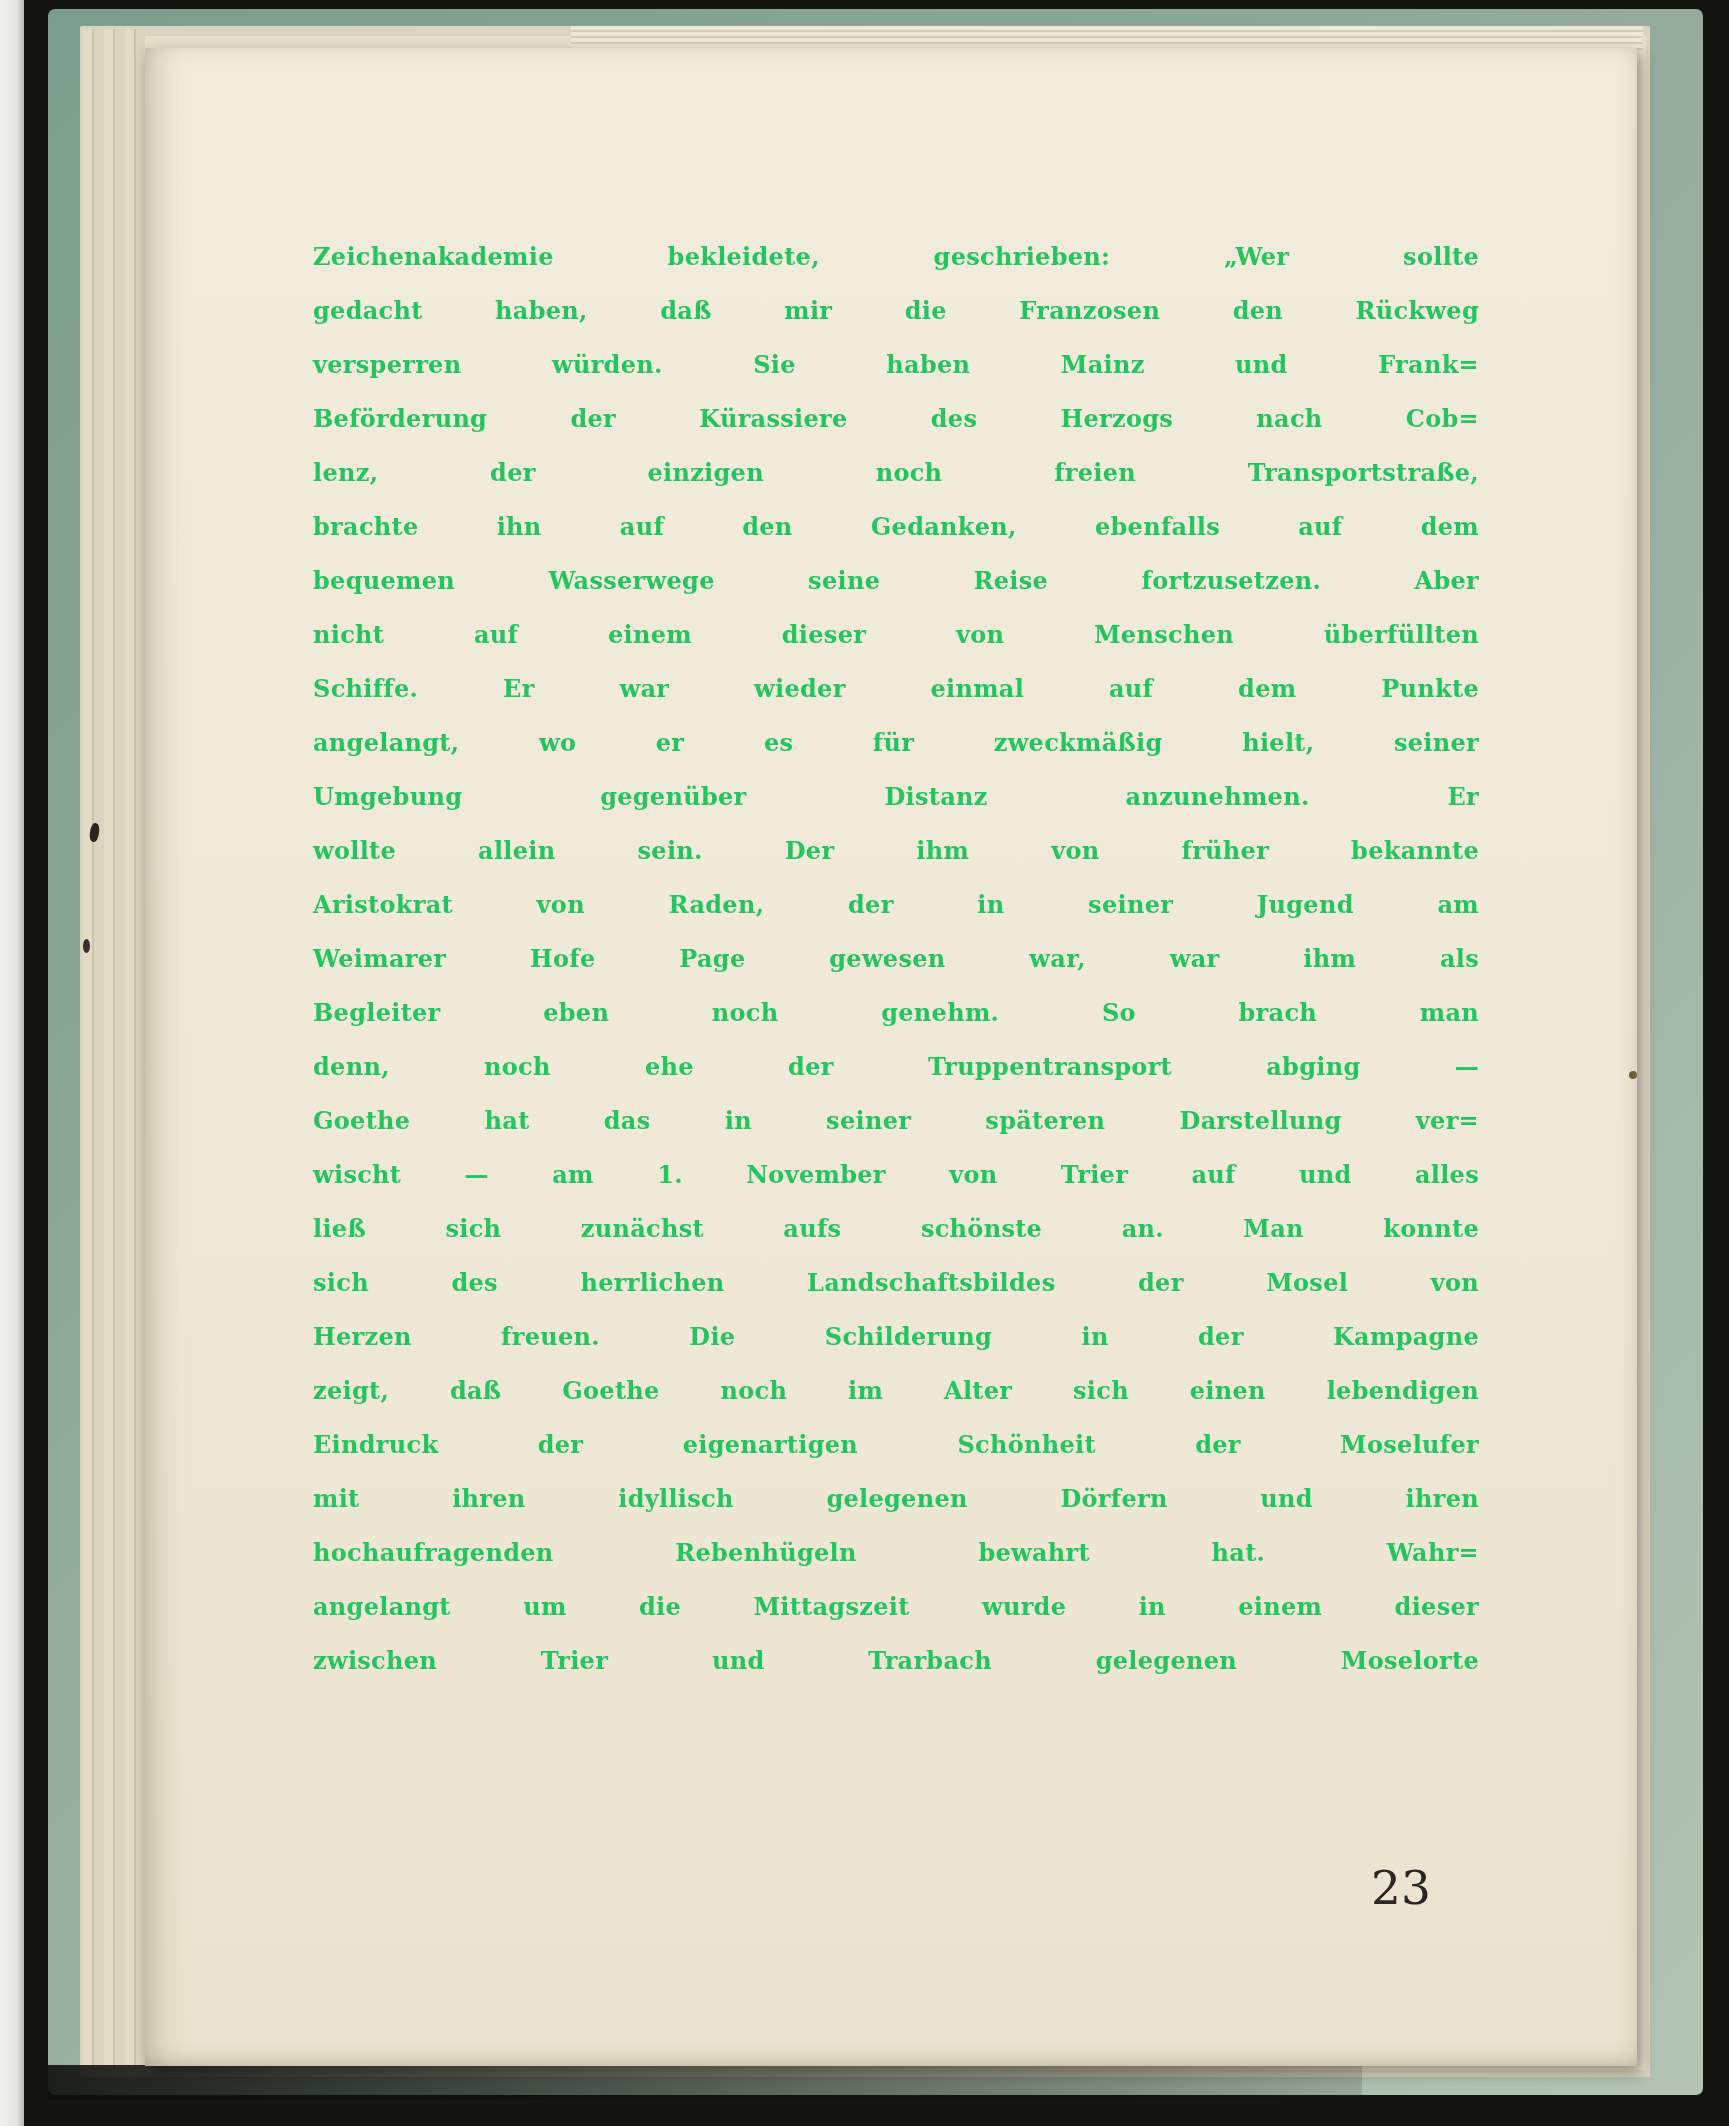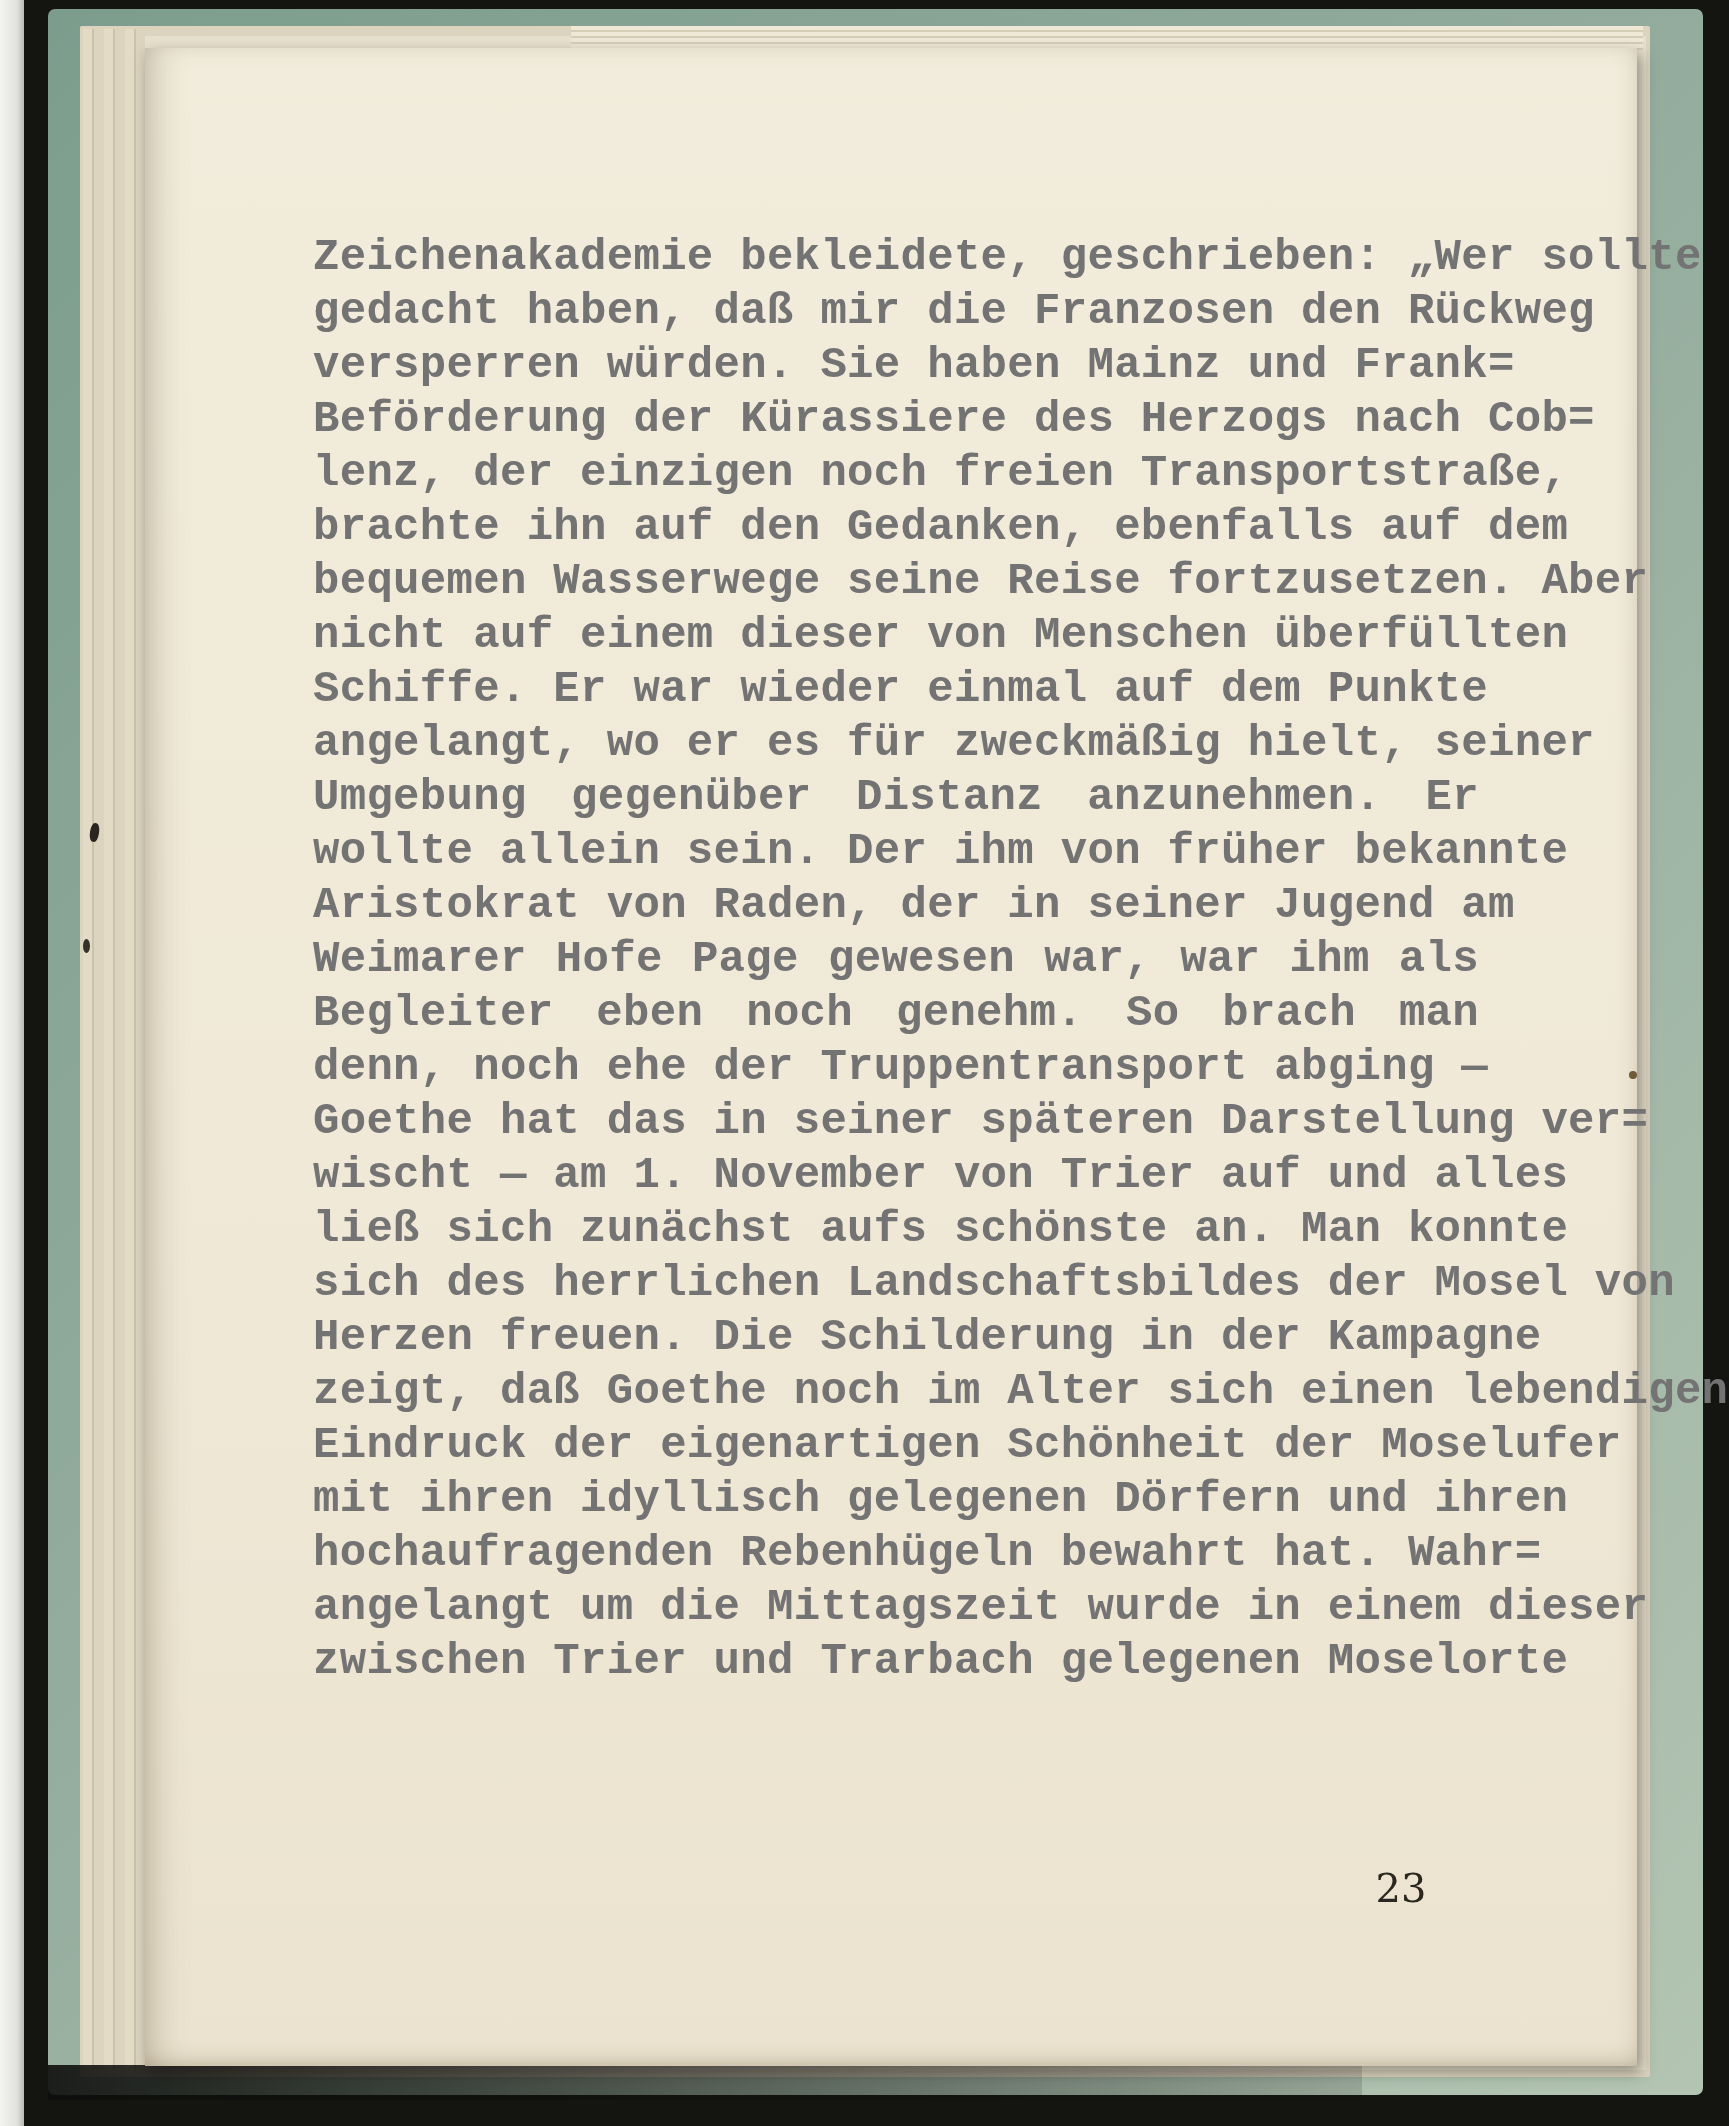--- a/index.html
+++ b/index.html
@@ -65,41 +65,40 @@
       inset 24px 0 38px -21px rgba(92,76,48,.38),
       inset -12px 0 26px -15.6px rgba(92,76,48,.22),
       inset 0 -15.6px 26px -17.3px rgba(92,76,48,.28),
       4.3px 6px 14px rgba(0,0,0,.38);
     z-index:6;
   }
 
   
   .text-block {
     position:absolute; left:313px; top:230px; width:1166px;
-    color:#737373;
+    color:#22c55e;
     font-weight:700;
-    font-size:44px;
+    font-size:24px;
     letter-spacing:0.3px;
     z-index:8;
-    font-family:Liberation Mono, monospace;
   }
   .text-line {
     height:54px;
     line-height:54px;
     text-align:justify;
     text-align-last:justify;
     white-space:nowrap;
     overflow:visible;
   }
 
   .page-number {
     position:absolute; left:1345px; top:1864px; width:112px;
     text-align:center;
     color:#2a2620;
-    font-size:40px; line-height:48px; font-weight:400;
+    font-size:47px; line-height:48px; font-weight:400;
     z-index:8;
   }
 
   
   .speck { position:absolute; z-index:7; }
   .speck-1 { left:90px; top:823px; width:8.6px; height:19px;
     background:#2a261f; border-radius:45%; transform:rotate(8deg); z-index:6; }
   .speck-2 { left:83px; top:939px; width:7px; height:14px;
     background:#34302a; border-radius:50%; z-index:6; }
   .speck-3 { left:1629px; top:1071px; width:7.8px; height:7.8px;

